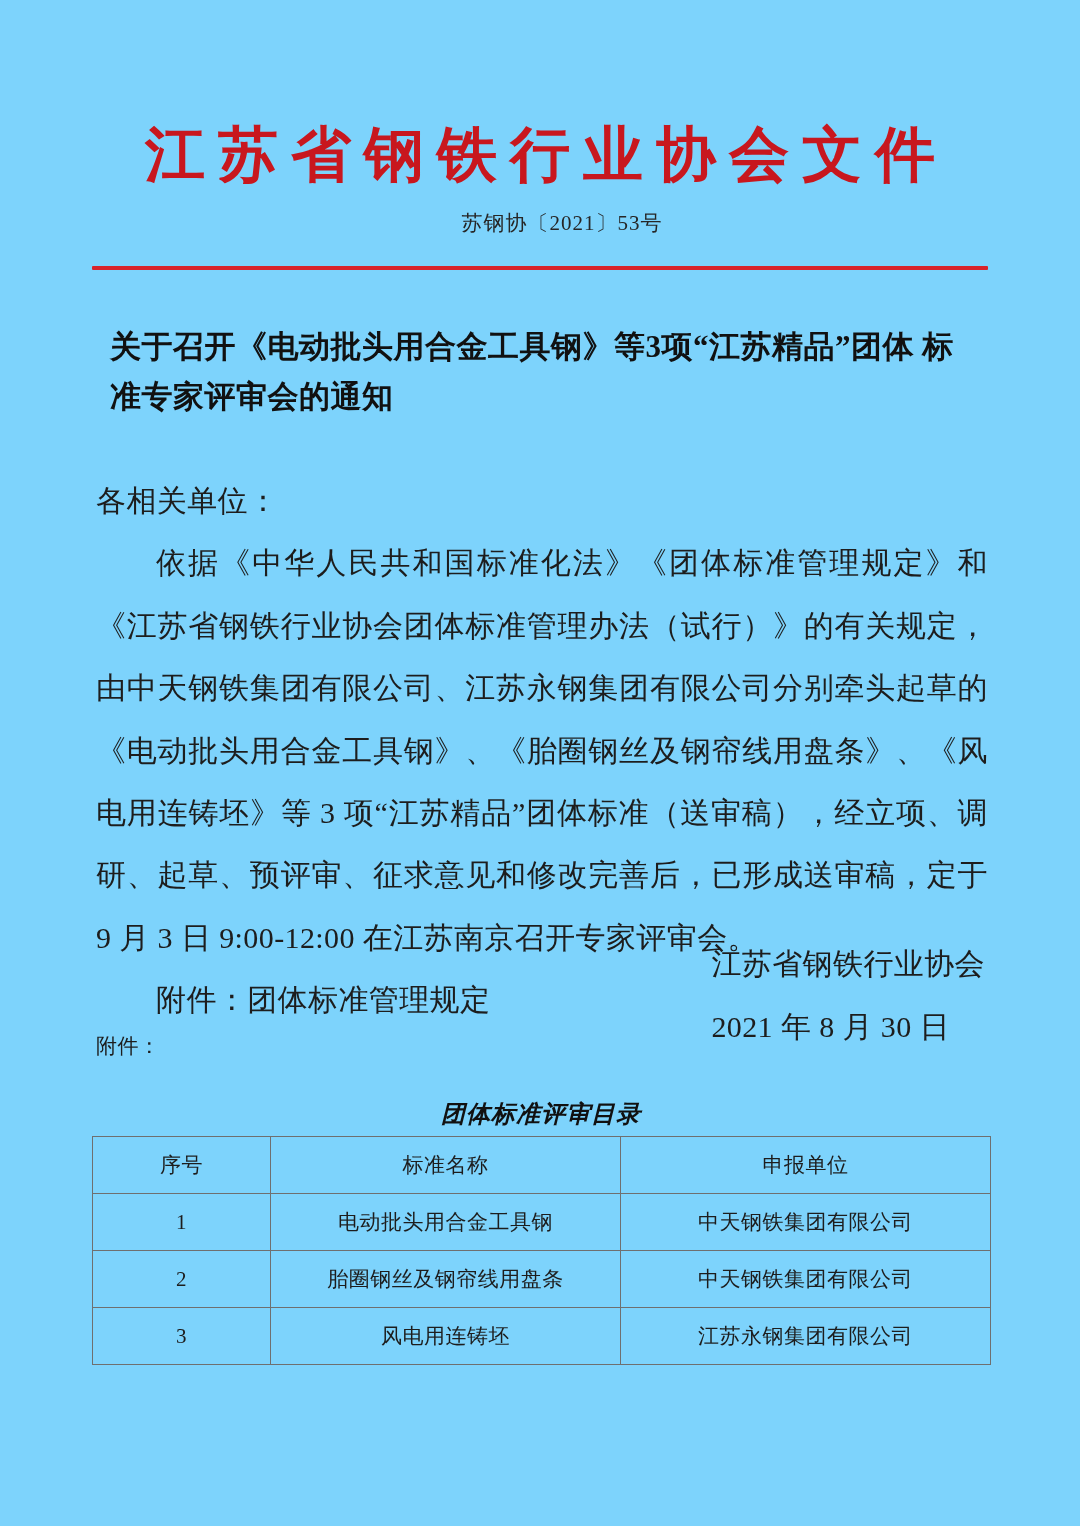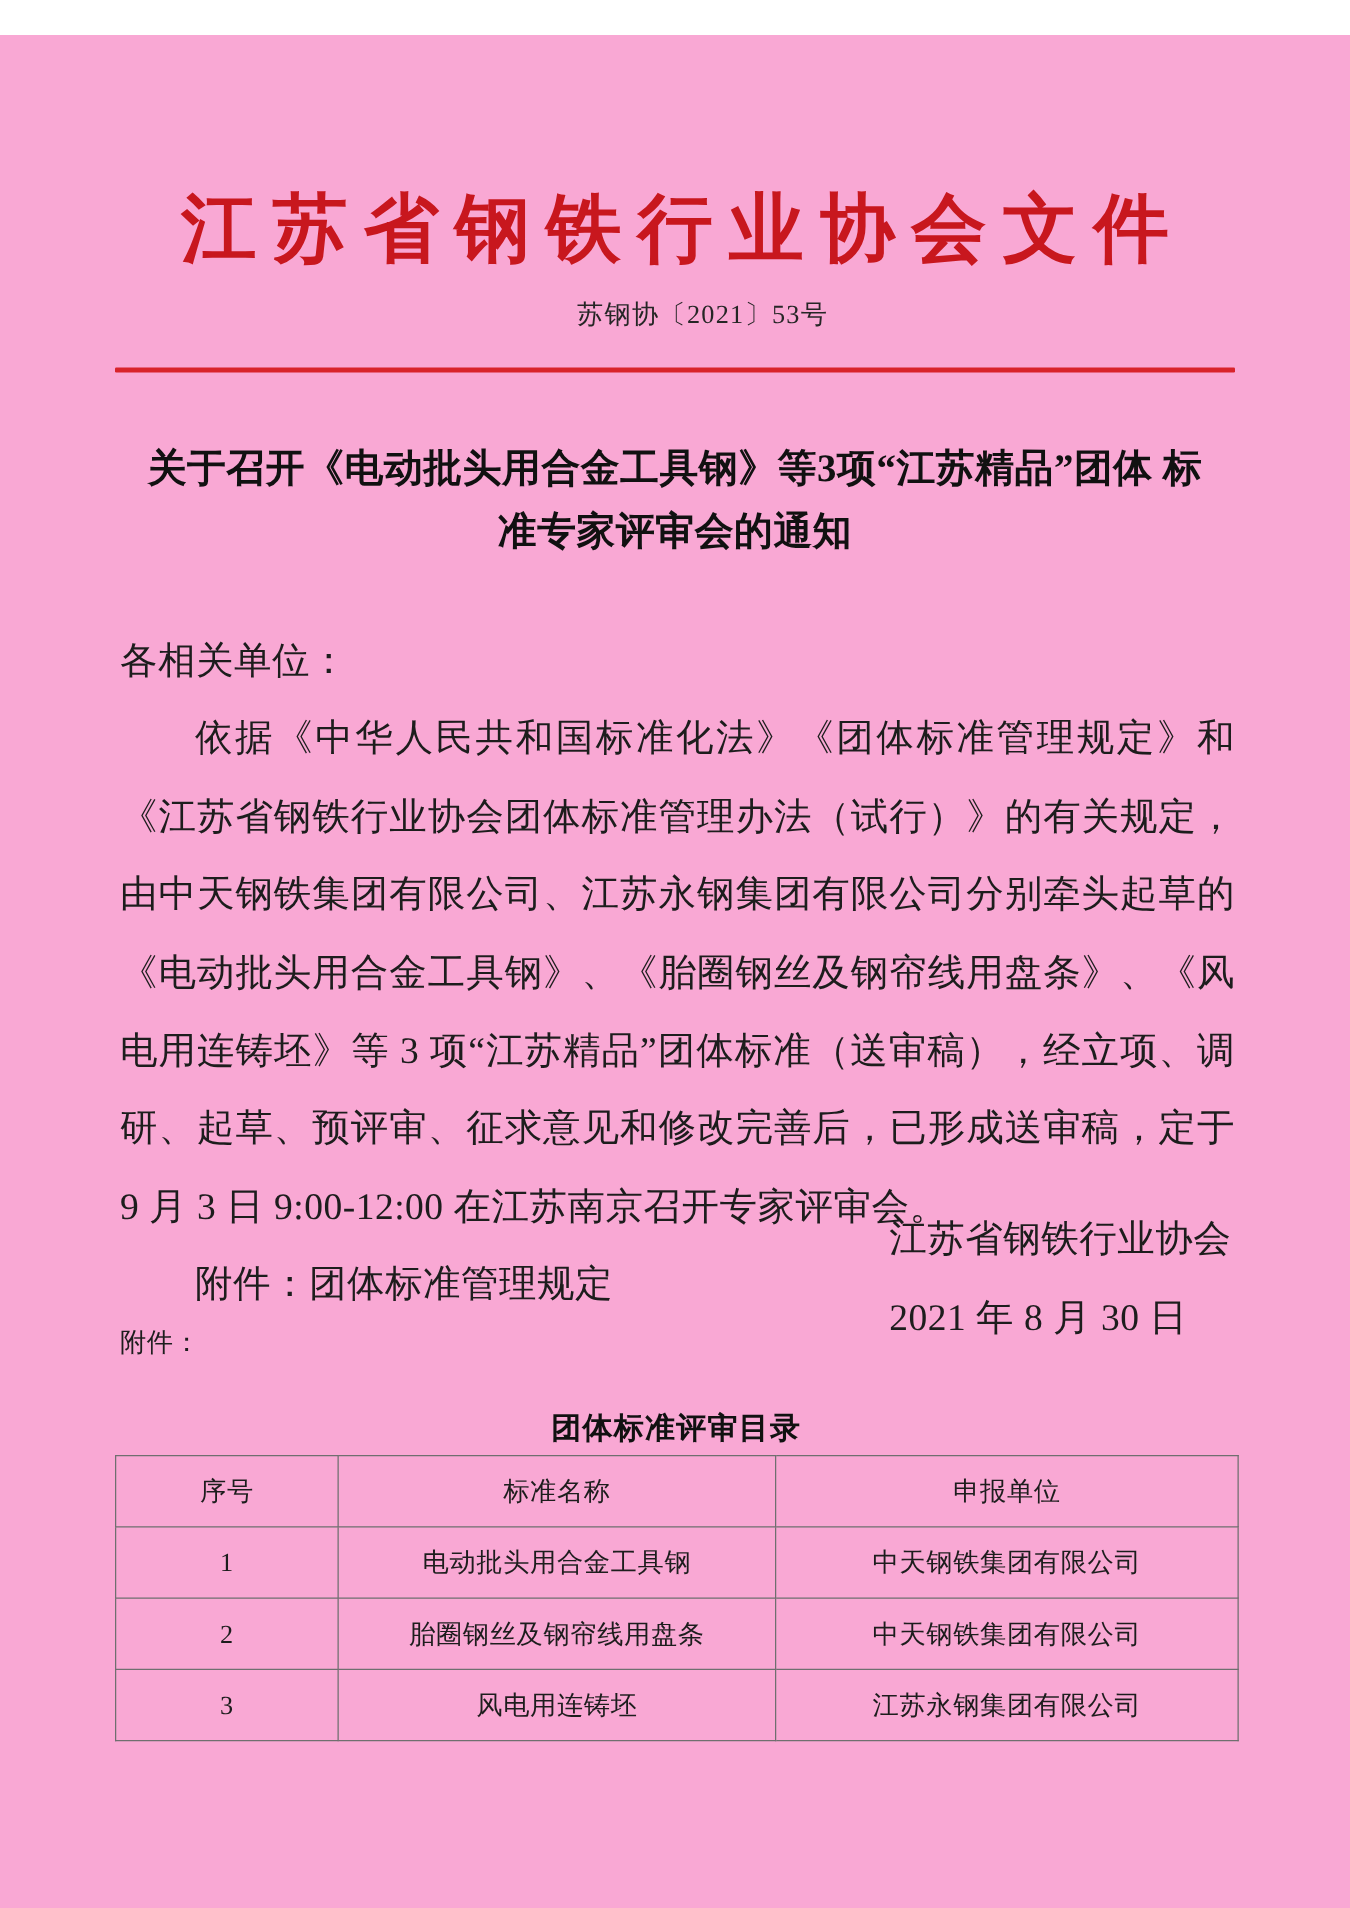--- a/index.html
+++ b/index.html
@@ -11,22 +11,21 @@
     width: 1080px;
     height: 1526px;
     position: relative;
     font-family: "Liberation Serif", "DejaVu Serif", serif;
     color: #1a1a1a;
     overflow: hidden;
   }
   .page {
     position: absolute;
     inset: 0;
-    background: #f9a8d4;
-    margin-top: 28px;
+    background: #7dd3fc;
   }
 
   
   .doc-header {
     position: absolute;
     left: 0;
     right: 0;
     top: 118px;
     text-align: center;
   }
@@ -57,21 +56,20 @@
     background: #d8232a;
     border-radius: 1px;
   }
 
   
   .doc-title {
     position: absolute;
     left: 110px;
     right: 110px;
     top: 322px;
-    text-align: center;
     font-size: 31px;
     font-weight: bold;
     line-height: 1.62;
     letter-spacing: 0.5px;
     color: #111;
   }
 
   
   .body-block {
     position: absolute;
@@ -120,20 +118,21 @@
     position: absolute;
     left: 92px;
     right: 90px;
     top: 1098px;
     text-align: center;
     font-family: "Liberation Sans", "DejaVu Sans", sans-serif;
     font-size: 24px;
     font-weight: bold;
     color: #111;
     letter-spacing: 1px;
+    font-style: italic;
   }
   .std-table {
     position: absolute;
     left: 92px;
     top: 1136px;
     width: 898px;
     border-collapse: collapse;
     table-layout: fixed;
     font-size: 21px;
     color: #1d1d1d;

